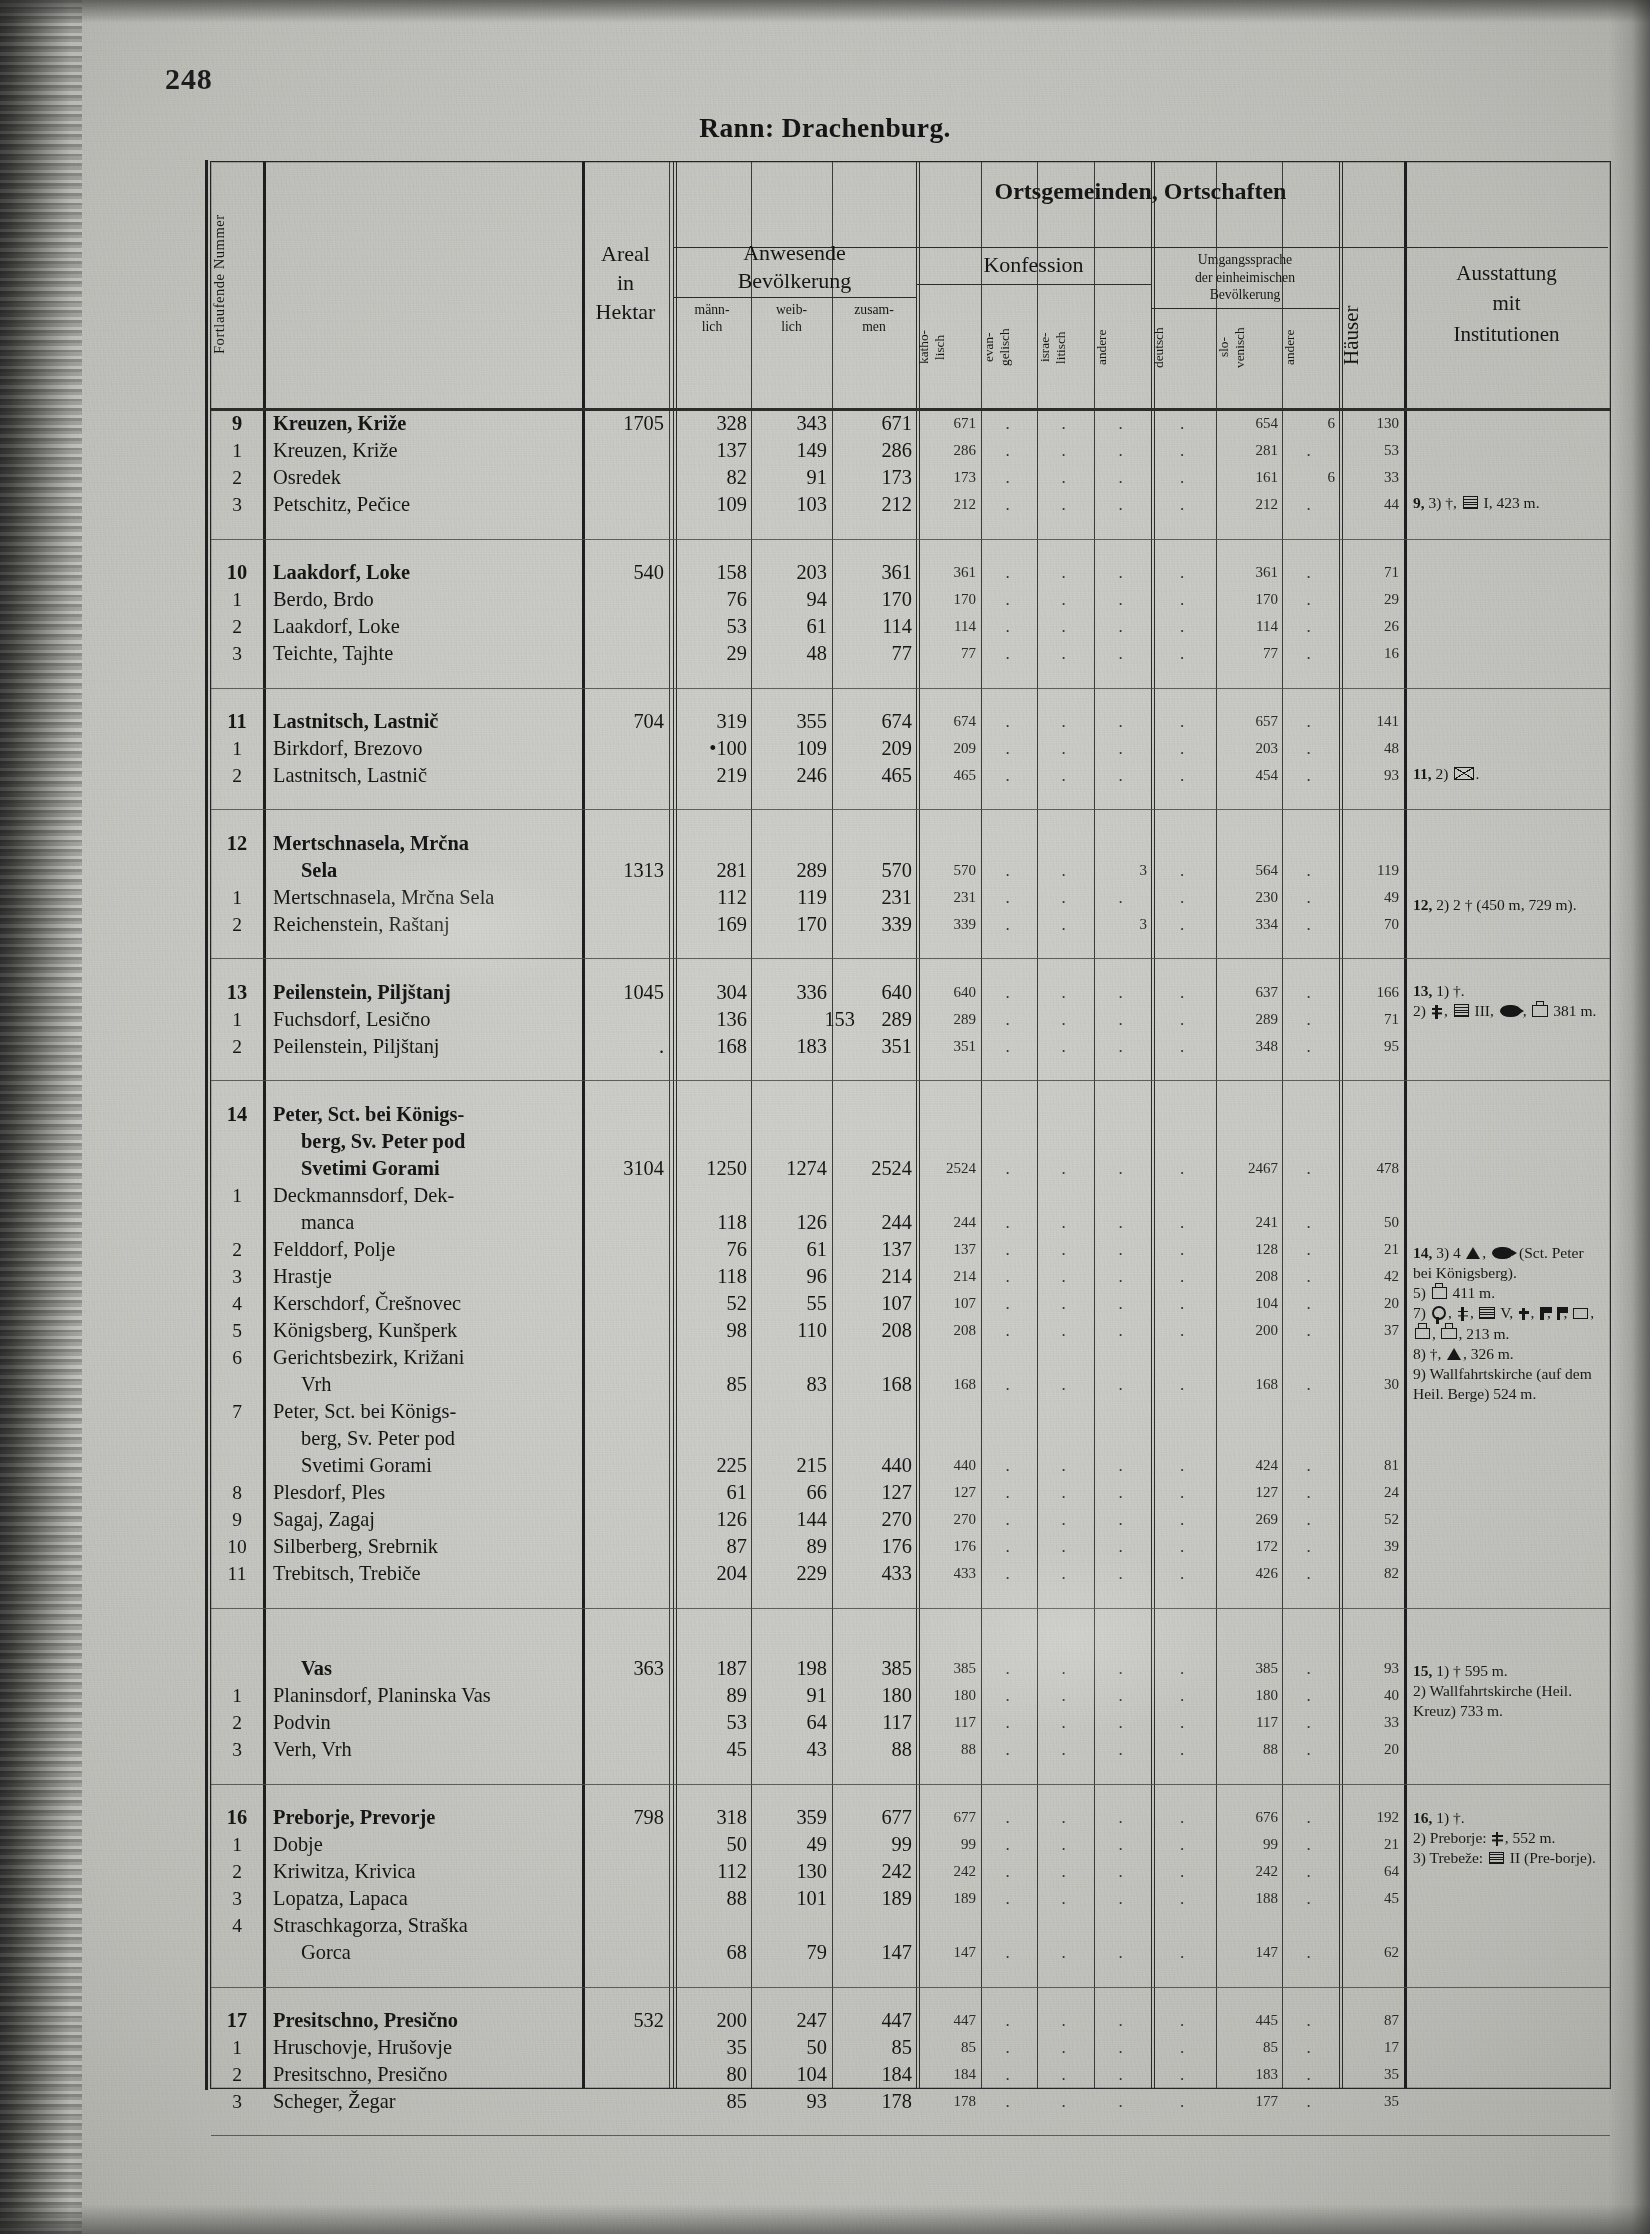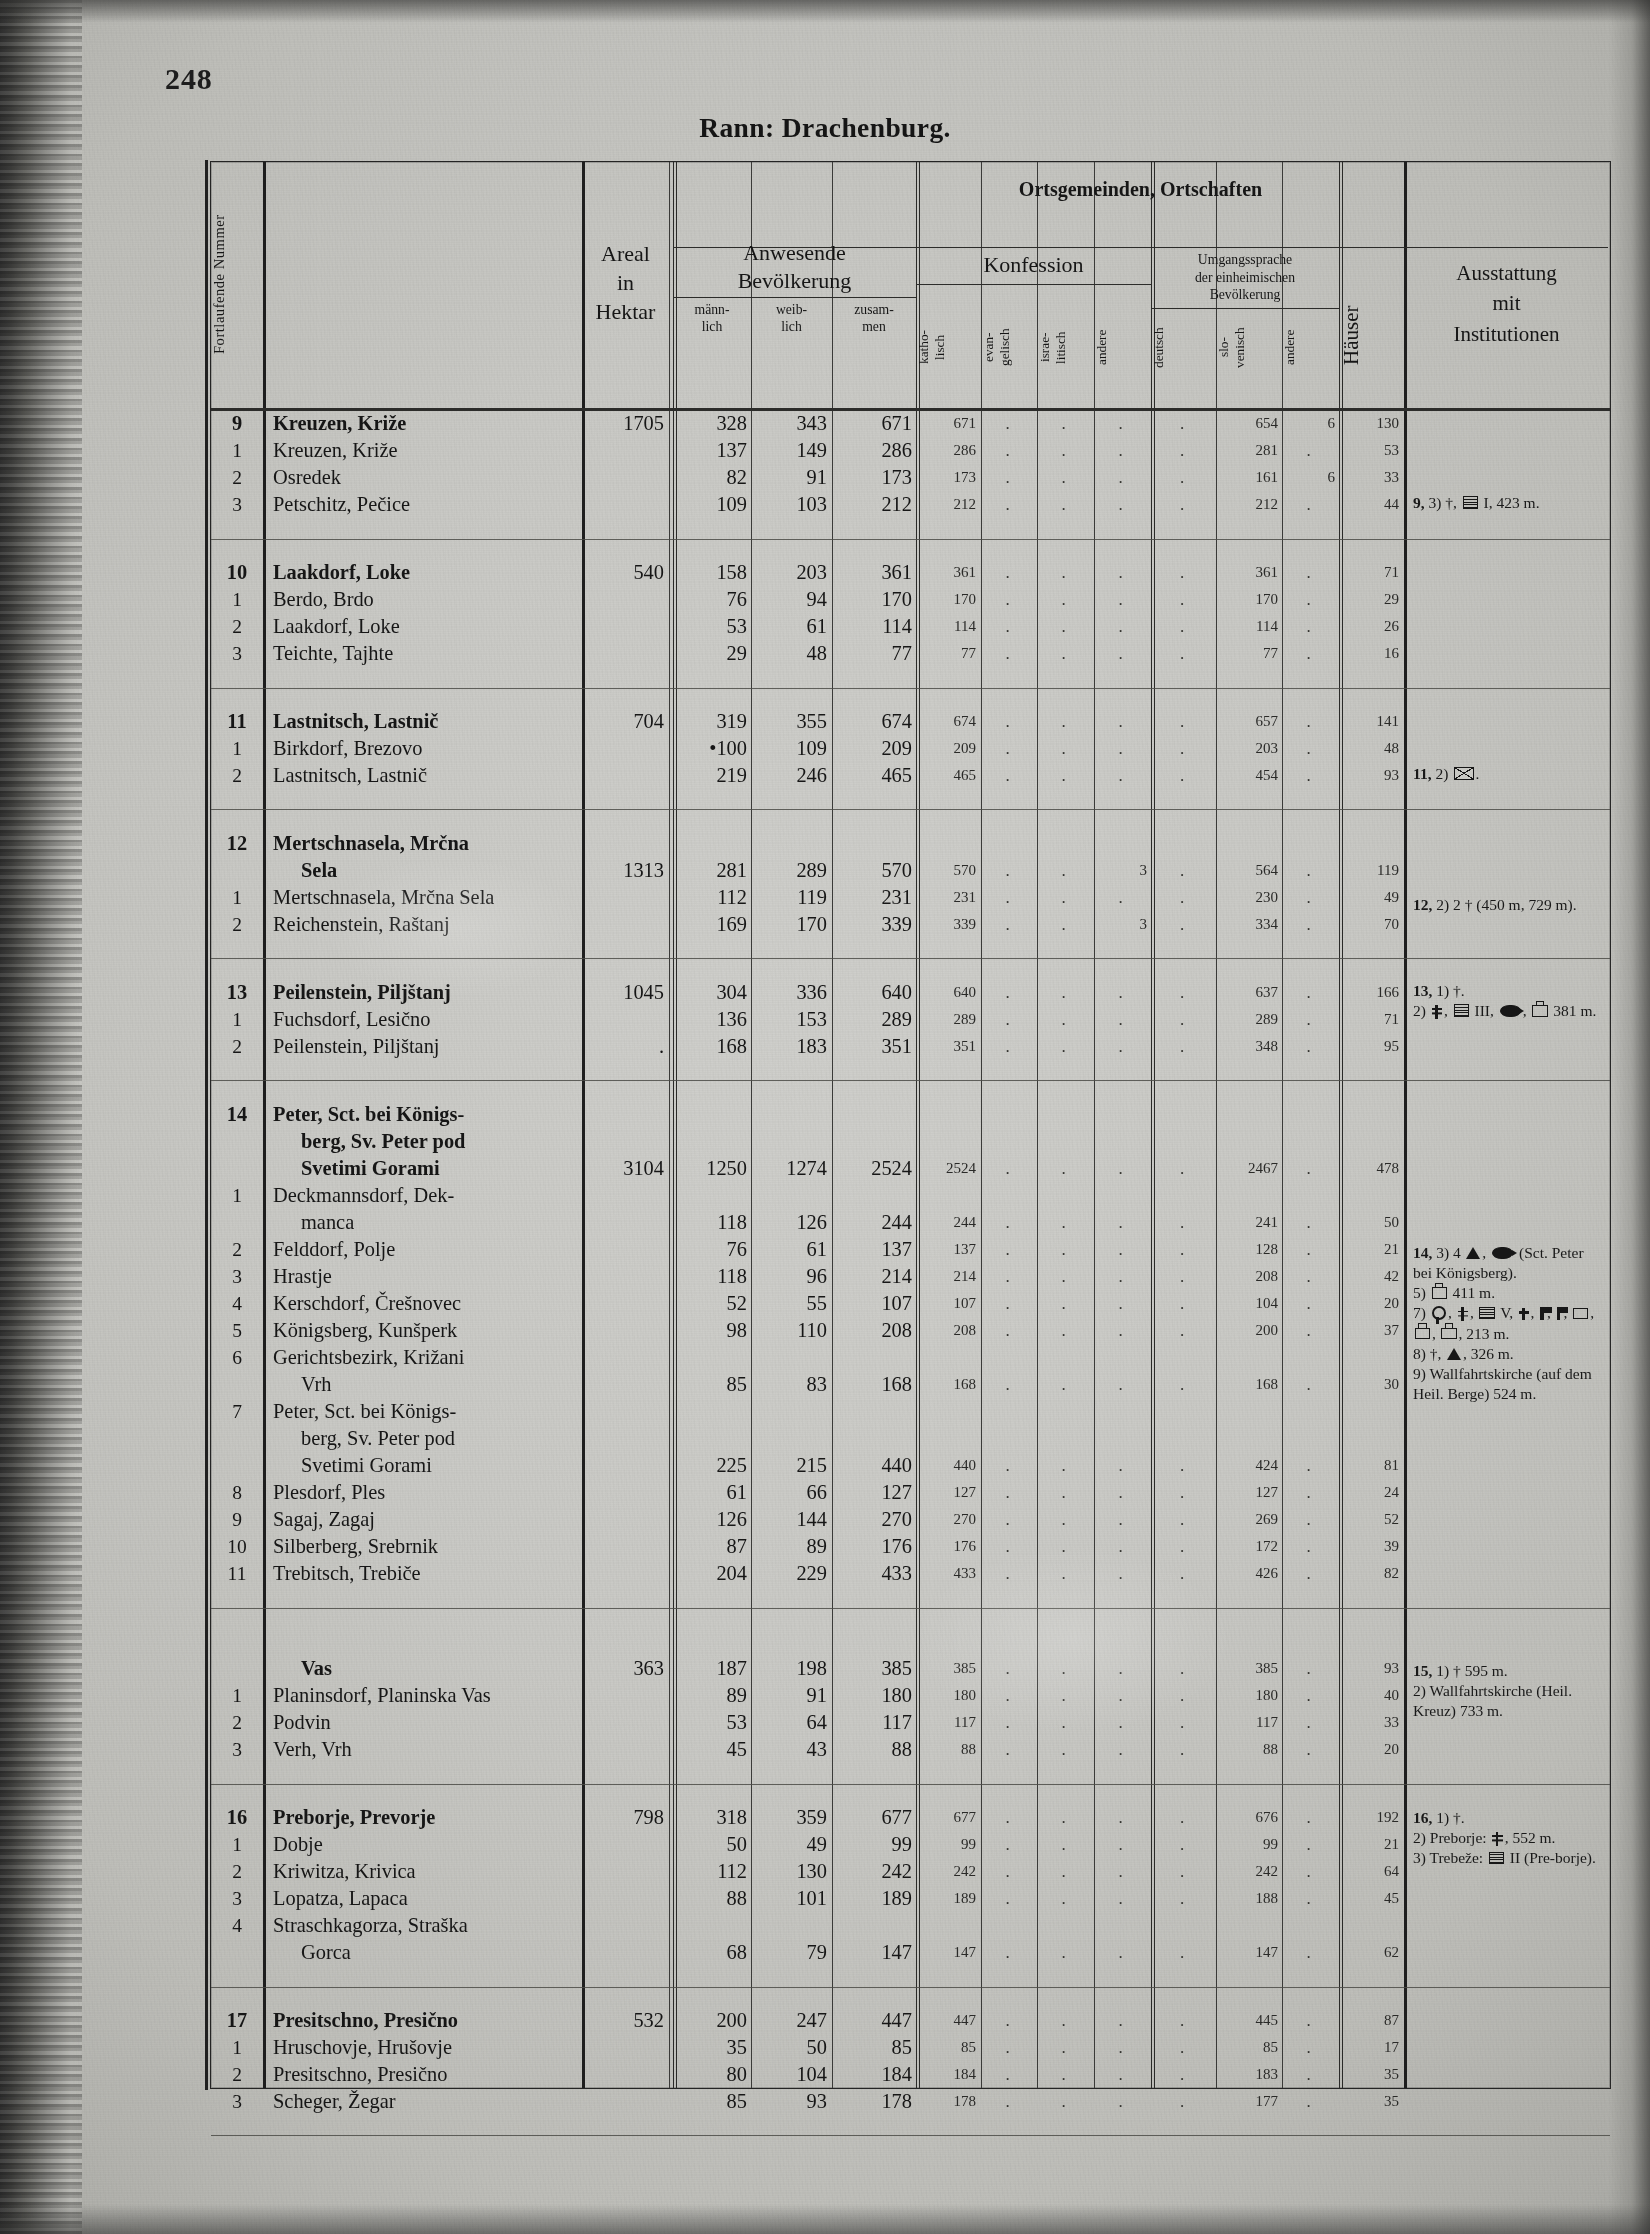--- a/index.html
+++ b/index.html
@@ -176,21 +176,21 @@
   <div class="vline" style="left:770px"></div>
   <div class="vline" style="left:826px"></div>
   <div class="vline" style="left:883px"></div>
   <div class="vline dbl" style="left:940px"></div>
   <div class="vline" style="left:1005px"></div>
   <div class="vline" style="left:1071px"></div>
   <div class="vline dbl" style="left:1128px"></div>
   <div class="vline hv" style="left:1193px"></div>
 
   <div id="head">
-    <div class="hcell bold" style="left:462px;top:16px;width:935px;font-size:20px;">Ortsgemeinden, Ortschaften</div>
+    <div class="hcell bold" style="left:462px;top:16px;width:935px;font-size:24px;">Ortsgemeinden, Ortschaften</div>
   </div>
 
   <div class="hline" style="top:85px;height:0.9px;left:462px;width:935px;"></div>
   <div class="hline" style="top:246px;height:2.7px;"></div>
 
   <div id="head2">
 
     <div class="hcell rot" style="left:0px;top:-82px;width:52px;height:235px;font-size:14.6px;letter-spacing:0.5px;">Fortlaufende Nummer</div>
 
 
@@ -511,21 +511,21 @@
         <div class="cell dot" style="left:940px;width:62px;">.</div>
         <div class="cell numsm" style="left:1005px;width:62px;padding-right:6.2px;">637</div>
         <div class="cell dot" style="left:1071px;width:53px;">.</div>
         <div class="cell numsm" style="left:1128px;width:60px;padding-right:8px;">166</div>
       </div>
       <div class="rowline" style="position: absolute; left: 0px; top: 596px; width: 100%;">
         <div class="cell idx" style="left:0px;width:52px;">1</div>
         <div class="cell nm" style="left:62px;width:306px;">Fuchsdorf, Lesično</div>
         <div class="cell num" style="left:371px;width:82px;padding-right:7px;"></div>
         <div class="cell num" style="left:462px;width:74px;padding-right:6.2px;">136</div>
-        <div class="cell num" style="left:540px;width:76px;padding-right:1px;">153</div>
+        <div class="cell num" style="left:568px;width:76px;padding-right:1px;">153</div>
         <div class="cell num" style="left:621px;width:80px;padding-right:6.2px;">289</div>
         <div class="cell numsm" style="left:705px;width:60px;padding-right:6.2px;">289</div>
         <div class="cell dot" style="left:770px;width:53px;">.</div>
         <div class="cell dot" style="left:826px;width:53px;">.</div>
         <div class="cell dot" style="left:883px;width:53px;">.</div>
         <div class="cell dot" style="left:940px;width:62px;">.</div>
         <div class="cell numsm" style="left:1005px;width:62px;padding-right:6.2px;">289</div>
         <div class="cell dot" style="left:1071px;width:53px;">.</div>
         <div class="cell numsm" style="left:1128px;width:60px;padding-right:8px;">71</div>
       </div>

